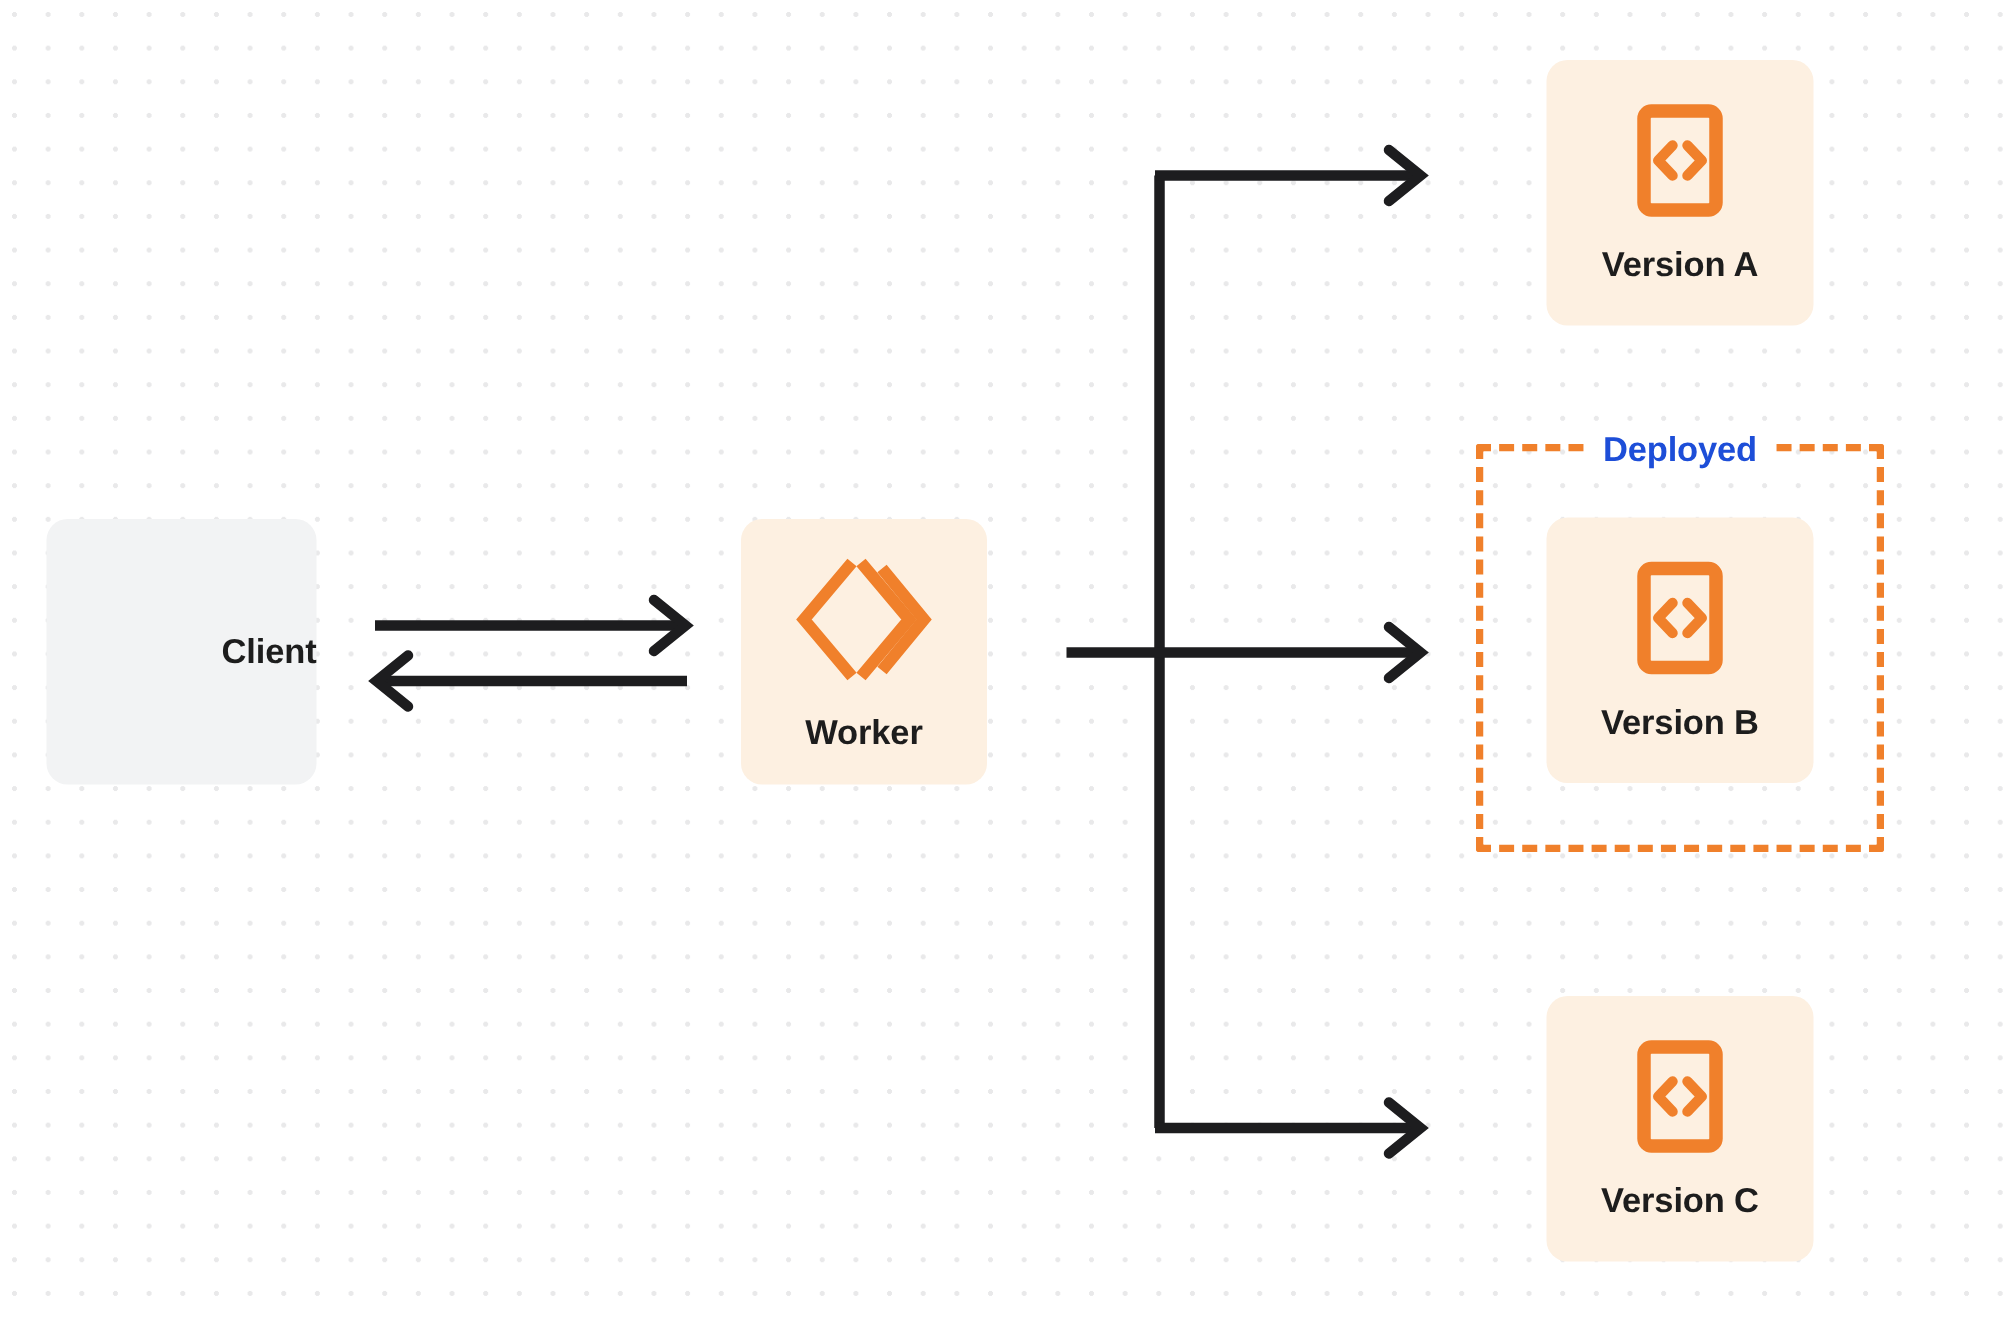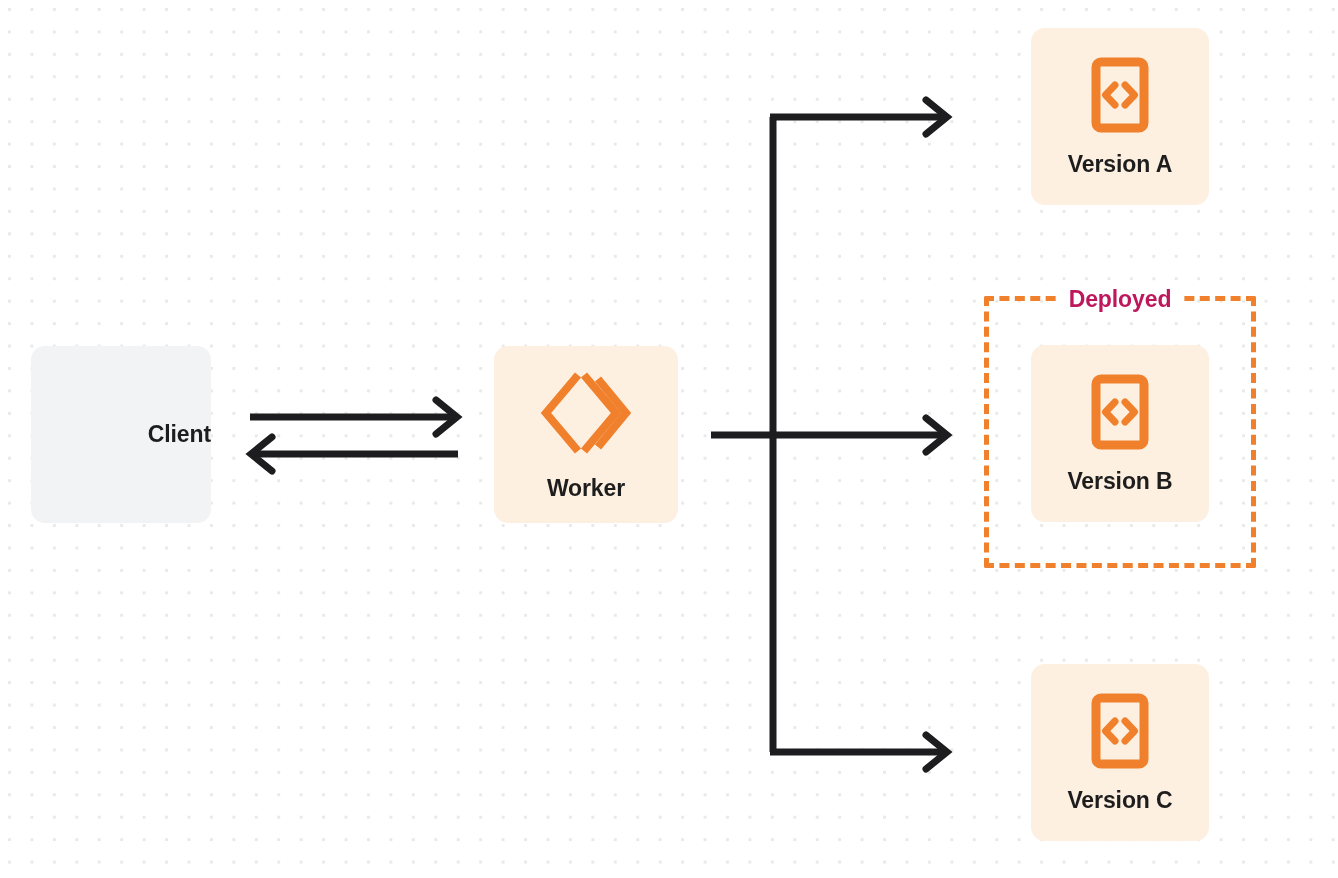--- a/index.html
+++ b/index.html
@@ -50,33 +50,33 @@
     top: 346px;
     width: 180px;
     height: 177px;
     background: #f2f3f4;
     align-items: flex-end;
   }
 
   .node-worker {
     left: 494px;
     top: 346px;
-    width: 184px;
+    width: 164px;
     height: 177px;
     background: #fdf0e1;
   }
 
   .node-version {
     width: 178px;
     height: 177px;
     background: #fdf0e1;
     left: 1031px;
   }
 
-  .node-version-a { top: 28px; }
+  .node-version-a { top: 40px; }
   .node-version-b { top: 345px; }
   .node-version-c { top: 664px; }
 
   .node-label {
     font-size: 23px;
     font-weight: bold;
     color: #1d1d1d;
     letter-spacing: -0.1px;
     line-height: 1;
   }
@@ -107,21 +107,21 @@
 
   .deployed-label {
     position: absolute;
     left: 50%;
     top: -15px;
     transform: translateX(-50%);
     background: #ffffff;
     padding: 0 11px;
     font-size: 23px;
     font-weight: bold;
-    color: #be185d;
+    color: #1d4ed8;
     letter-spacing: -0.1px;
     white-space: nowrap;
     line-height: 1.2;
   }
 
   
   .traffic-label {
     position: absolute;
     left: 782px;
     top: 350px;

